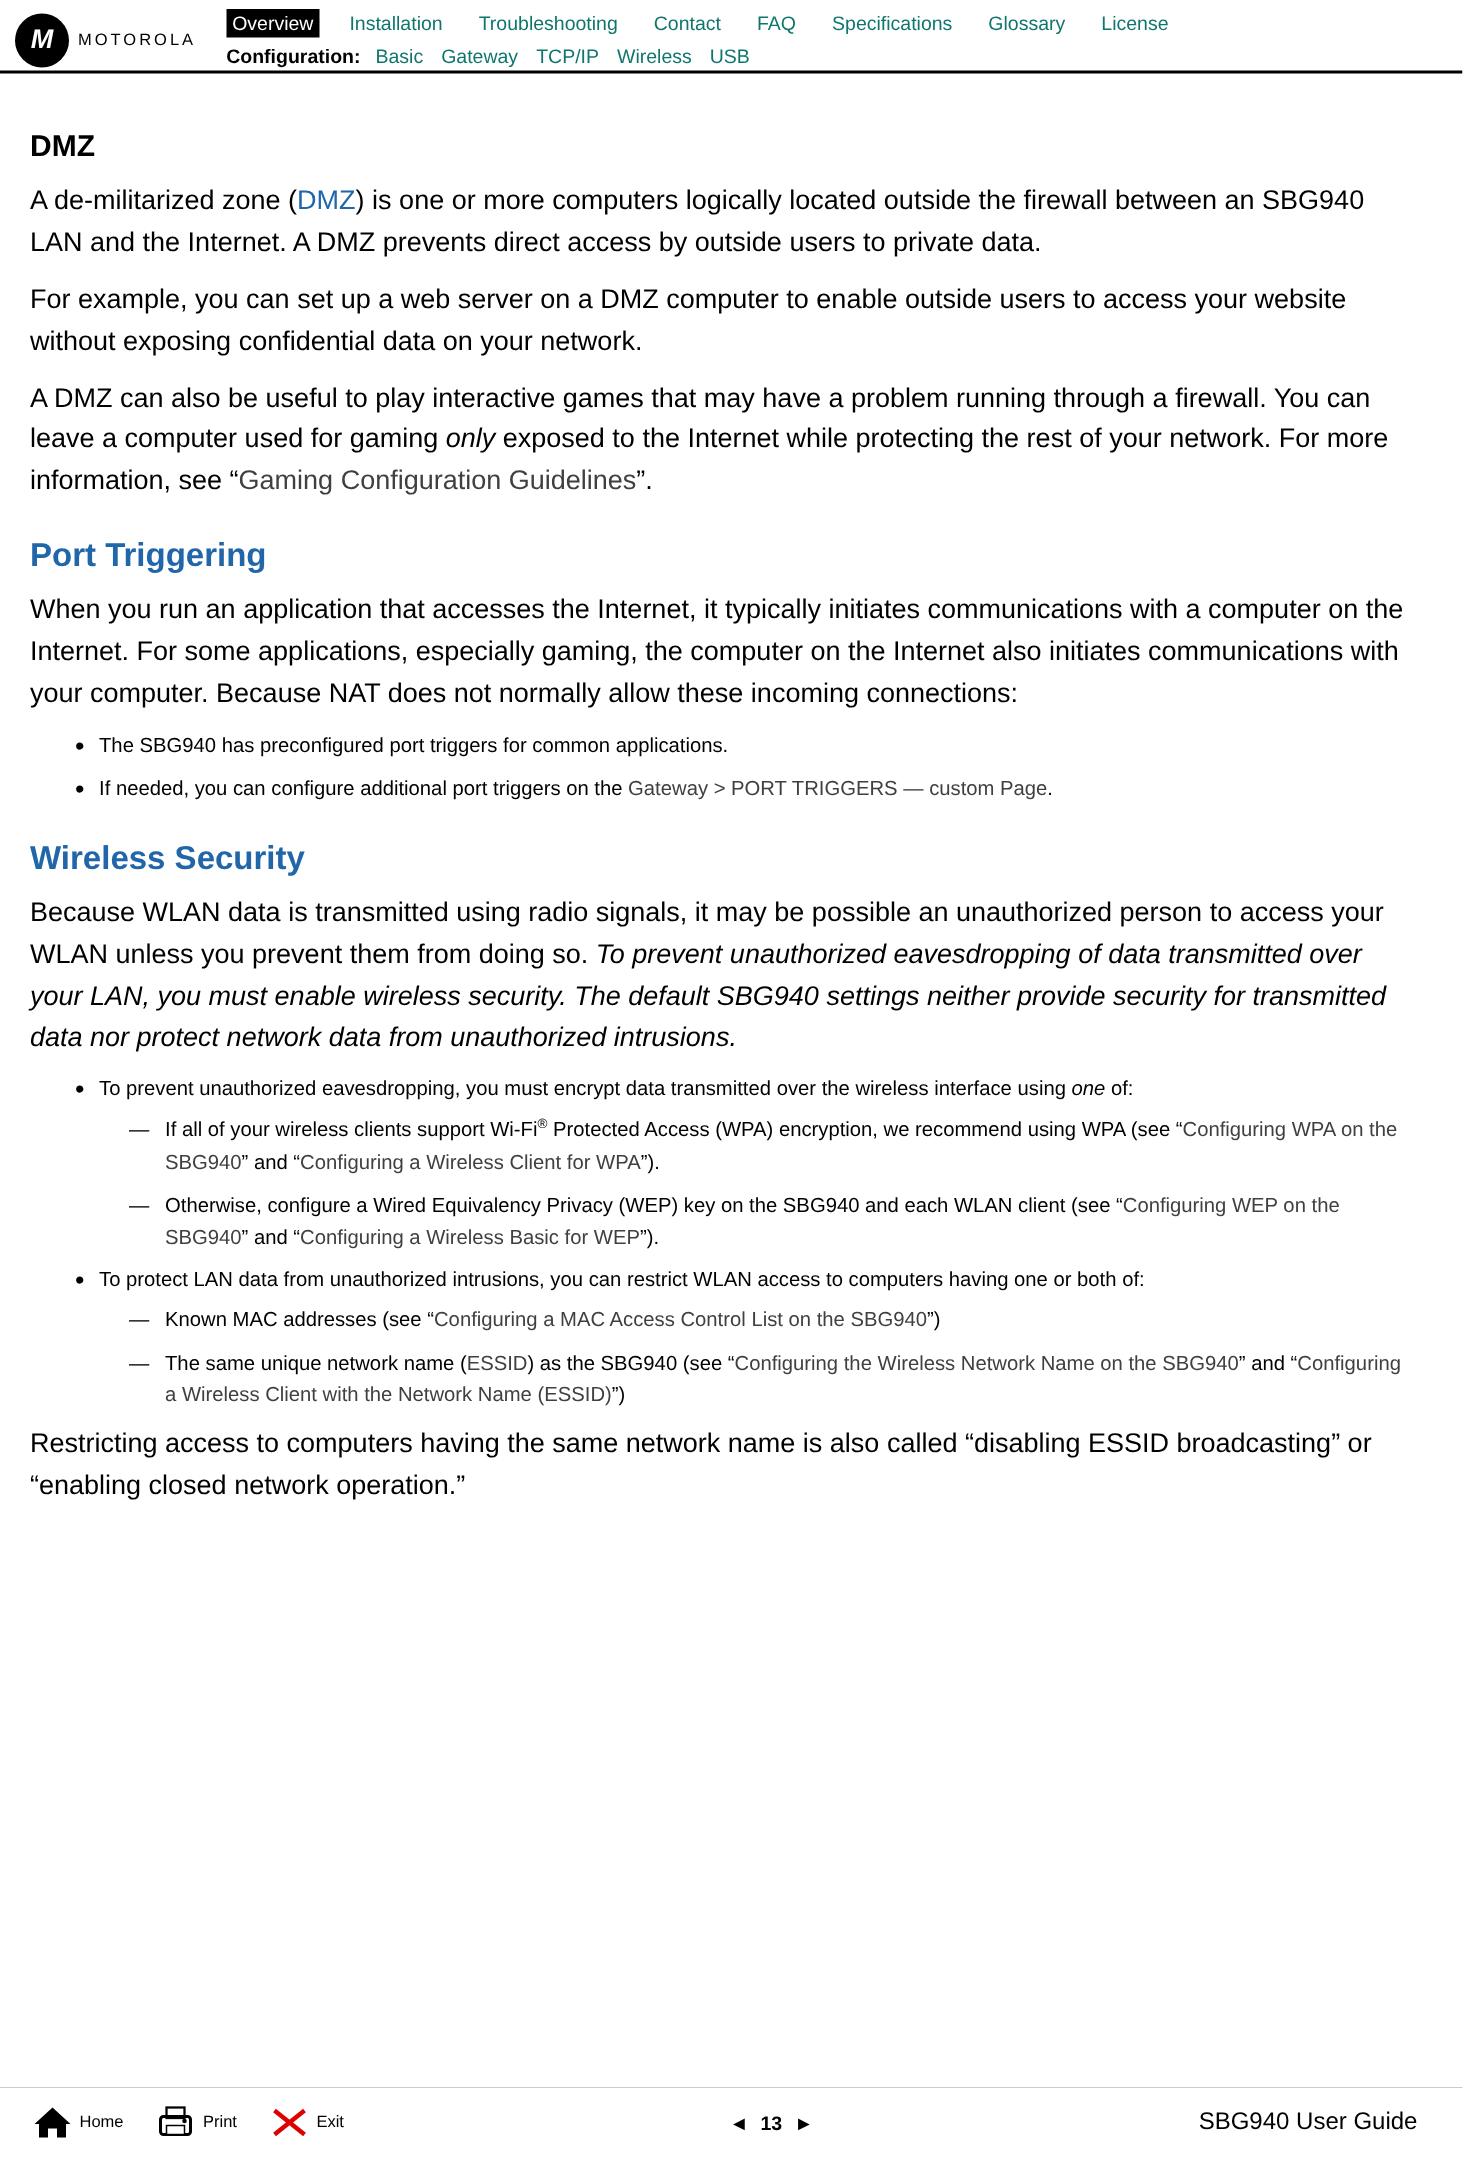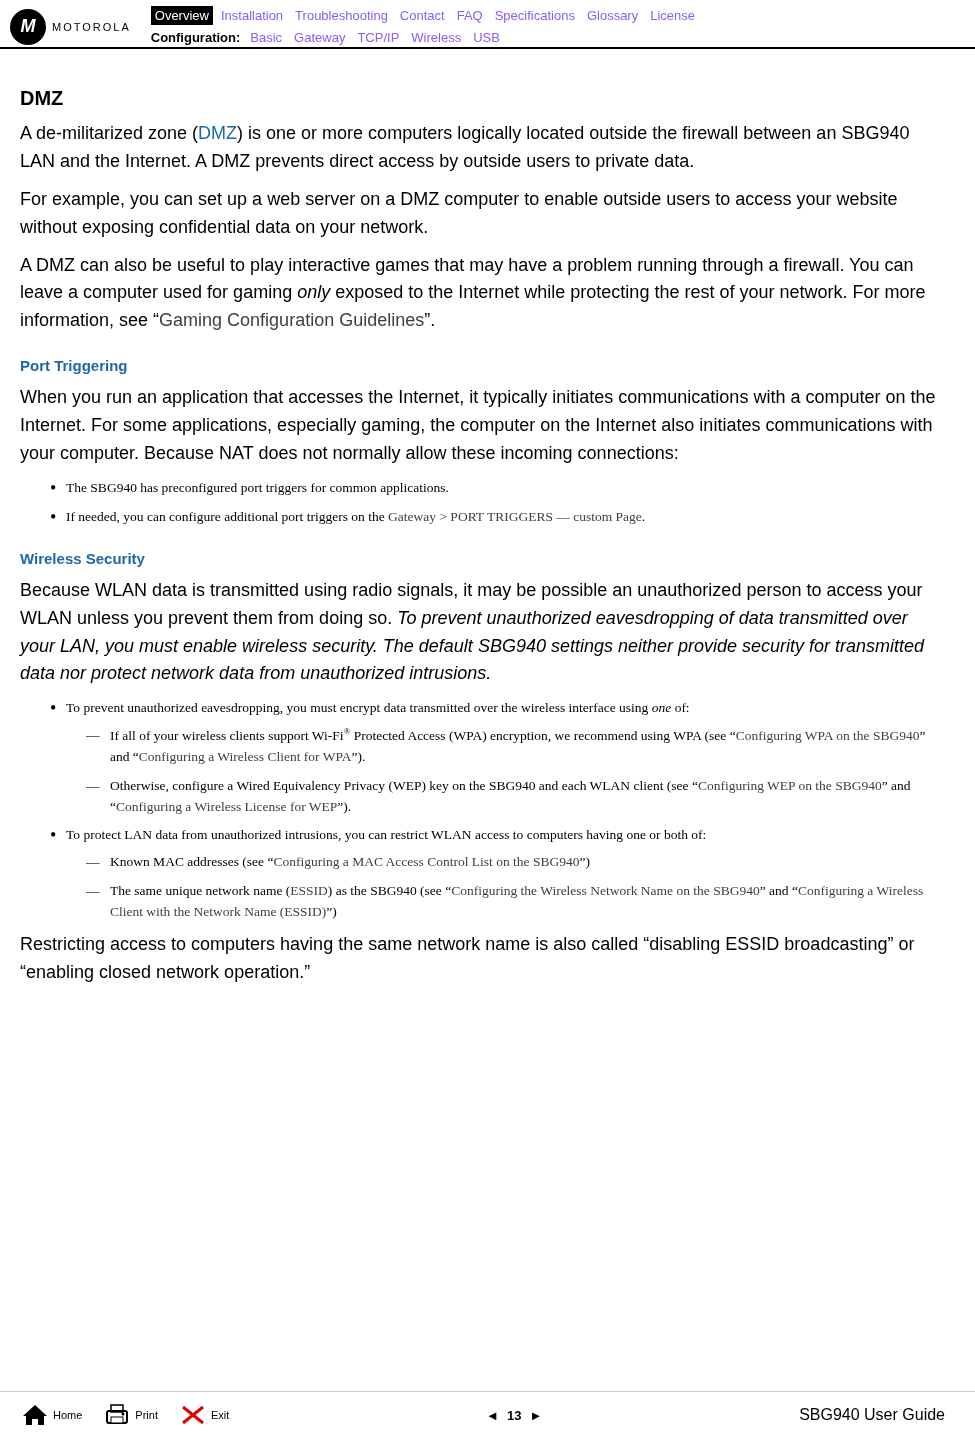--- a/index.html
+++ b/index.html
@@ -49,32 +49,32 @@
       color: #000;
     }
 
     .nav-area {
       display: flex;
       flex-direction: column;
       flex: 1;
     }
     .nav-row1 {
       display: flex;
+      gap: 16px;
+      align-items: center;
+      margin-bottom: 3px;
+    }
+    .nav-row2 {
+      display: flex;
       gap: 4px;
       align-items: center;
-      margin-bottom: 3px;
-    }
-    .nav-row2 {
-      display: flex;
-      gap: 4px;
-      align-items: center;
     }
     .nav-item {
       font-size: 13px;
-      color: #8b5cf6;
+      color: #0f766e;
       text-decoration: none;
       padding: 2px 4px;
       cursor: pointer;
     }
     .nav-item.active {
       background: #000;
       color: #fff;
       padding: 2px 4px;
     }
     .nav-label {
@@ -90,21 +90,21 @@
 
     
     .section-title-black {
       font-size: 20px;
       font-weight: bold;
       color: #000;
       margin-bottom: 10px;
       margin-top: 18px;
     }
     .section-title-blue {
-      font-size: 15px;
+      font-size: 22px;
       font-weight: bold;
       color: #2266aa;
       margin-bottom: 10px;
       margin-top: 22px;
     }
 
     .para {
       font-size: 18px;
       line-height: 1.55;
       margin-bottom: 10px;
@@ -116,21 +116,20 @@
       text-decoration: none;
     }
     a.link-teal {
       color: #404040;
       text-decoration: none;
     }
 
     .bullet-list {
       margin: 8px 0 8px 30px;
       list-style: none;
-      font-family: Liberation Serif, serif;
     }
     .bullet-list > li {
       position: relative;
       padding-left: 16px;
       margin-bottom: 8px;
       font-size: 13.5px;
       line-height: 1.55;
     }
     .bullet-list > li::before {
       content: "•";
@@ -277,21 +276,21 @@
       Because WLAN data is transmitted using radio signals, it may be possible an unauthorized person to access your WLAN unless you prevent them from doing so. <em>To prevent unauthorized eavesdropping of data transmitted over your LAN, you must enable wireless security. The default SBG940 settings neither provide security for transmitted data nor protect network data from unauthorized intrusions.</em>
     </p>
     <ul class="bullet-list">
       <li>
         To prevent unauthorized eavesdropping, you must encrypt data transmitted over the wireless interface using <em>one</em> of:
         <ul class="sub-list">
           <li>
             If all of your wireless clients support Wi-Fi<sup>®</sup> Protected Access (WPA) encryption, we recommend using WPA (see “<a class="link-teal">Configuring WPA on the SBG940</a>” and “<a class="link-teal">Configuring a Wireless Client for WPA</a>”).
           </li>
           <li>
-            Otherwise, configure a Wired Equivalency Privacy (WEP) key on the SBG940 and each WLAN client (see “<a class="link-teal">Configuring WEP on the SBG940</a>” and “<a class="link-teal">Configuring a Wireless License for WEP</a>”).
+            Otherwise, configure a Wired Equivalency Privacy (WEP) key on the SBG940 and each WLAN client (see “<a class="link-teal">Configuring WEP on the SBG940</a>” and “<a class="link-teal">Configuring a Wireless Basic for WEP</a>”).
           </li>
         </ul>
       </li>
       <li>
         To protect LAN data from unauthorized intrusions, you can restrict WLAN access to computers having one or both of:
         <ul class="sub-list">
           <li>
             Known MAC addresses (see “<a class="link-teal">Configuring a MAC Access Control List on the SBG940</a>”)
           </li>
           <li>

